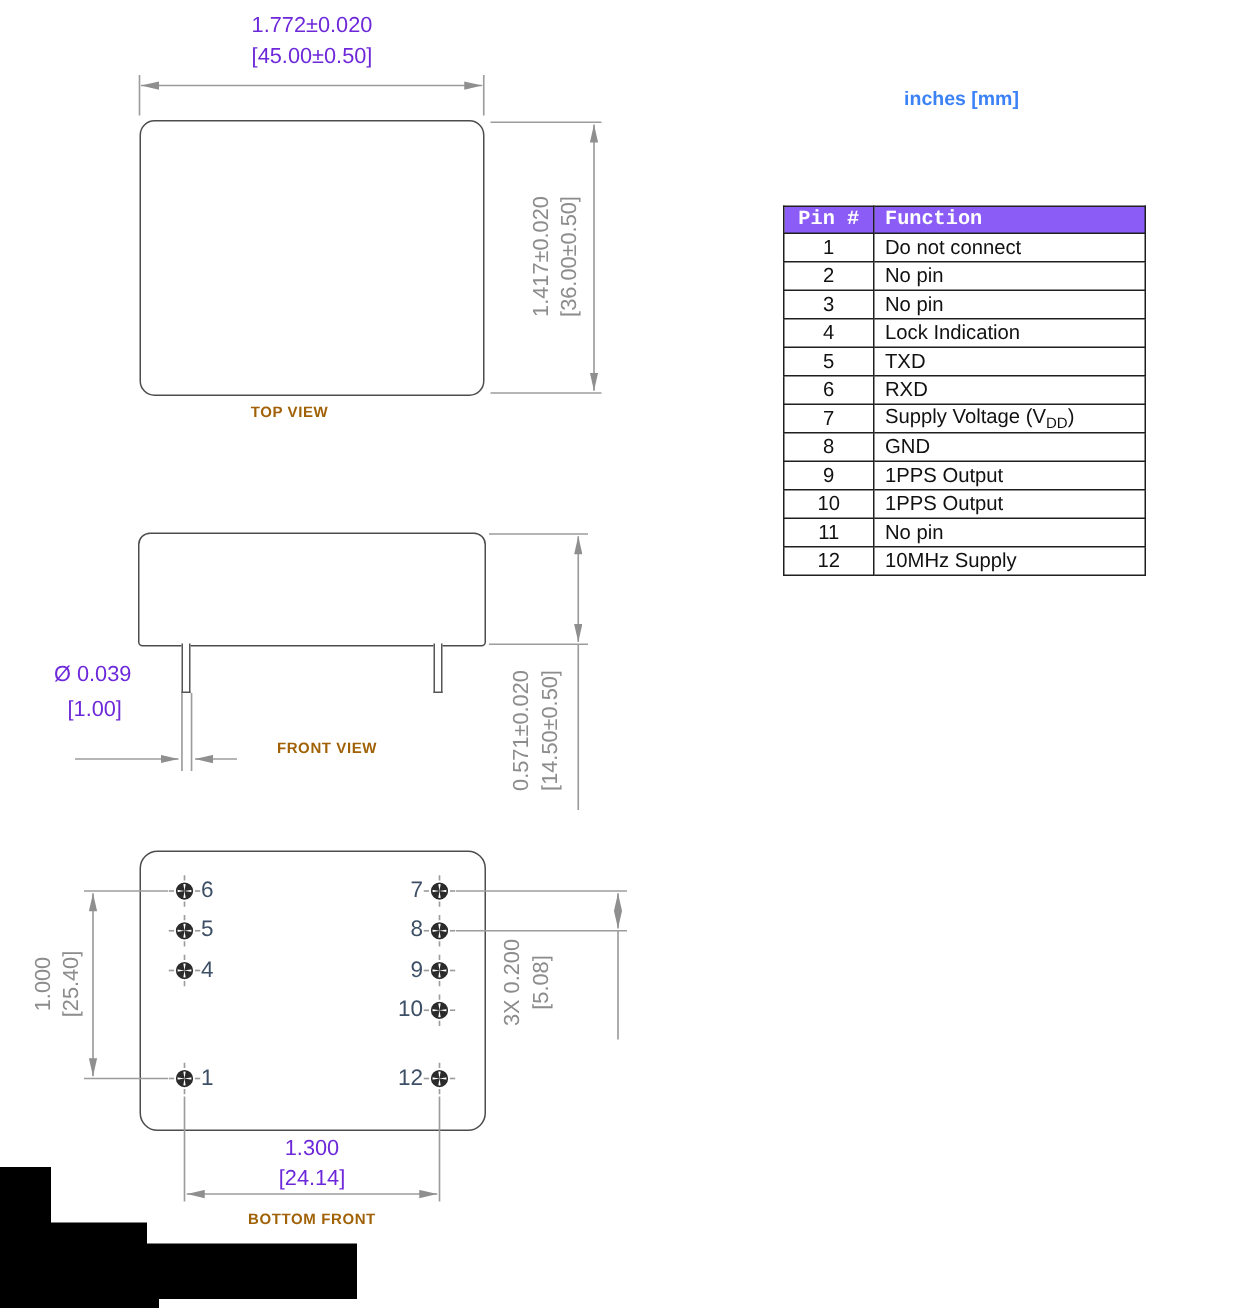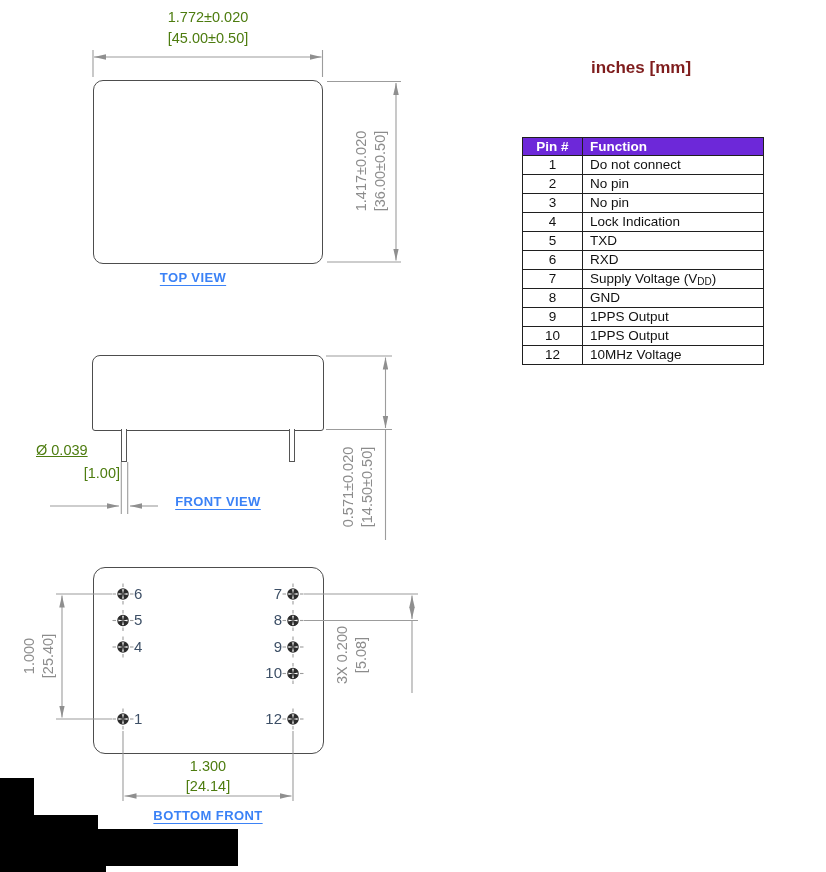--- a/index.html
+++ b/index.html
@@ -1,64 +1,64 @@
 <!DOCTYPE html>
 <html><head>
 <meta charset="utf-8">
 <style>
   html,body { margin:0; padding:0; background:#fff; }
   #canvas {
     position:relative; width:826px; height:872px; background:#fff;
     font-family:"Liberation Sans", sans-serif; overflow:hidden;
   }
   .dim-text {
-    position:absolute; color:#4d7c0f; font-size:14.5px; line-height:19px;
+    position:absolute; color:#6d28d9; font-size:14.5px; line-height:19px;
     text-align:center; white-space:nowrap;
   }
   .rot {
     position:absolute; width:120px; height:38px;
     transform:rotate(-90deg); transform-origin:center;
     color:#8c8c8c; font-size:14.5px; line-height:19px;
     text-align:center; white-space:nowrap;
   }
   .view-label {
-    position:absolute; color:#3b82f6; font-size:13px; font-weight:bold;
-    letter-spacing:.4px; text-align:center; text-decoration:underline;
+    position:absolute; color:#a16207; font-size:10px; font-weight:bold;
+    letter-spacing:.4px; text-align:center; 
     text-underline-offset:3px; white-space:nowrap;
   }
   .body-outline {
     position:absolute; border:1.7px solid #4d4d4d; background:transparent;
   }
   .front-pin {
     position:absolute; width:6px; height:33px; background:#fff;
     border:1.3px solid #555; border-top:none; box-sizing:border-box;
   }
   .pin-label {
     position:absolute; color:#3d4f66; font-size:15px; line-height:20px;
     white-space:nowrap;
   }
   .pin-label.right { text-align:right; }
   .black-box { position:absolute; background:#000; }
   #svg-overlay { position:absolute; left:0; top:0; pointer-events:none; }
   #svg-overlay line { stroke:#9c9c9c; stroke-width:1.1; }
 
   .units-label {
     position:absolute; left:556px; top:58px; width:170px; text-align:center;
-    font-size:17px; font-weight:bold; color:#7f1d1d;
+    font-size:13px; font-weight:bold; color:#3b82f6;
   }
   table.pin-table {
     position:absolute; left:522px; top:137px; width:242px;
     border-collapse:collapse; font-size:13.5px; color:#111;
     table-layout:fixed;
   }
   table.pin-table th, table.pin-table td {
     border:1px solid #1f1f1f; height:18px; padding:0; line-height:16px;
   }
   table.pin-table th {
-    background:#6d28d9; color:#fff; text-align:left; font-weight:bold; height:17px;
+    background:#8b5cf6; color:#fff; text-align:left; font-weight:bold; height:17px;font-family:Liberation Mono, monospace;
   }
   table.pin-table .col-pin { width:59px; }
   table.pin-table th.col-pin { text-align:center; }
   table.pin-table td.cell-pin { text-align:center; }
   table.pin-table th.col-func, table.pin-table td.cell-func { padding-left:7px; }
   .sub { font-size:10px; position:relative; top:2.5px; }
 </style>
 </head>
 <body>
 
@@ -138,22 +138,22 @@
   </svg>
 
   <div class="dim-text" style="left:133px; top:8px;  width:150px;">1.772±0.020</div>
   <div class="dim-text" style="left:133px; top:29px; width:150px;">[45.00±0.50]</div>
   <div class="rot" style="left:311px; top:152px;">
     <div>1.417±0.020</div>
     <div>[36.00±0.50]</div>
   </div>
   <div class="view-label" style="left:128px; top:270px; width:130px;">TOP VIEW</div>
 
-  <div class="dim-text" style="left:36px; top:441px; width:80px; text-align:left;text-decoration:underline;">Ø 0.039</div>
-  <div class="dim-text" style="left:60px; top:464px; width:60px; text-align:right;">[1.00]</div>
+  <div class="dim-text" style="left:36px; top:441px; width:80px; text-align:left;">Ø 0.039</div>
+  <div class="dim-text" style="left:45px; top:464px; width:60px; text-align:left;">[1.00]</div>
   <div class="rot" style="left:298px; top:468px;">
     <div>0.571±0.020</div>
     <div>[14.50±0.50]</div>
   </div>
   <div class="view-label" style="left:153px; top:494px; width:130px;">FRONT VIEW</div>
 
   <div class="pin-label" style="left:134px; top:584px; width:26px;">6</div>
   <div class="pin-label" style="left:134px; top:610px; width:26px;">5</div>
   <div class="pin-label" style="left:134px; top:637px; width:26px;">4</div>
   <div class="pin-label" style="left:134px; top:709px; width:26px;">1</div>
@@ -221,22 +221,26 @@
       </tr>
       <tr>
         <td class="cell-pin">9</td>
         <td class="cell-func">1PPS Output</td>
       </tr>
       <tr>
         <td class="cell-pin">10</td>
         <td class="cell-func">1PPS Output</td>
       </tr>
       <tr>
+        <td class="cell-pin">11</td>
+        <td class="cell-func">No pin</td>
+      </tr>
+      <tr>
         <td class="cell-pin">12</td>
-        <td class="cell-func">10MHz Voltage</td>
+        <td class="cell-func">10MHz Supply</td>
       </tr>
     </tbody>
   </table>
 
   <div class="black-box" style="left:0; top:778px; width:34px;  height:41px;"></div>
   <div class="black-box" style="left:0; top:815px; width:98px;  height:18px;"></div>
   <div class="black-box" style="left:0; top:829px; width:238px; height:37px;"></div>
   <div class="black-box" style="left:0; top:863px; width:106px; height:9px;"></div>
 
 </div>

